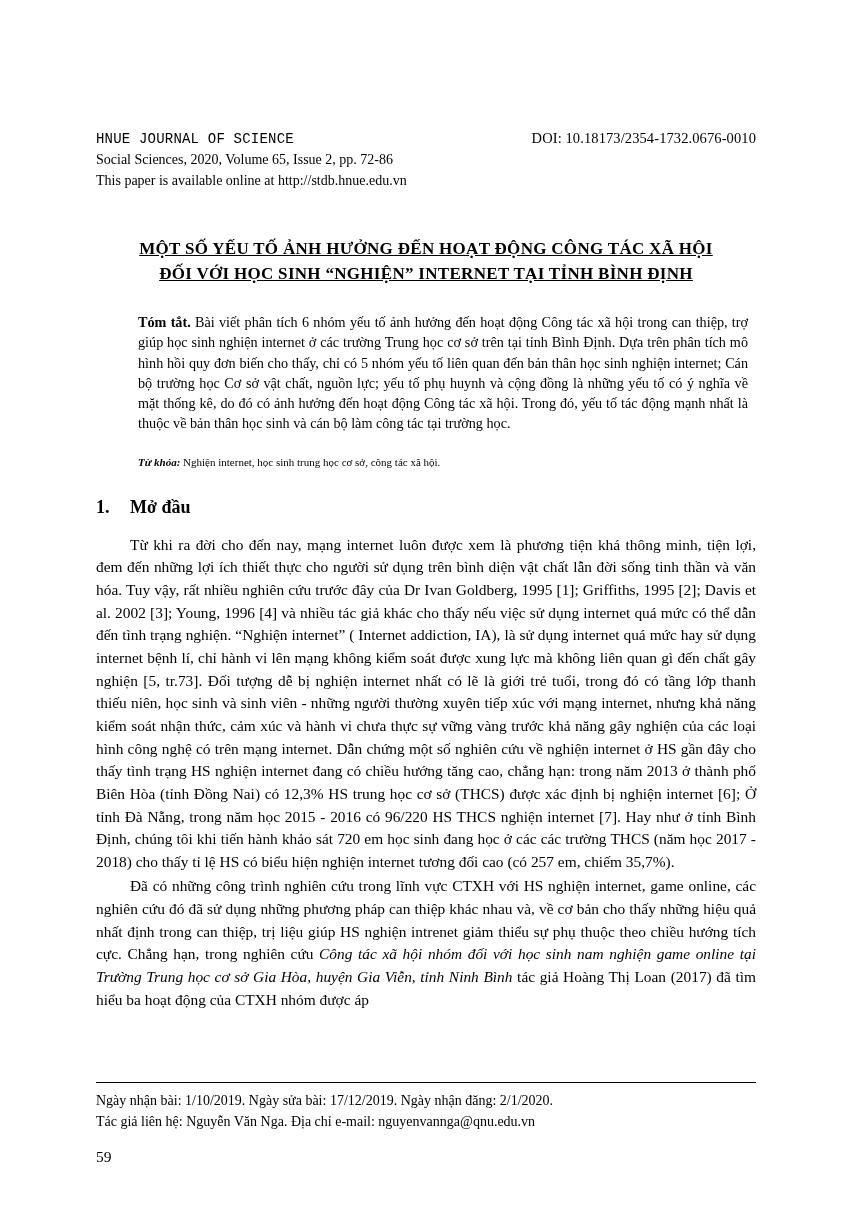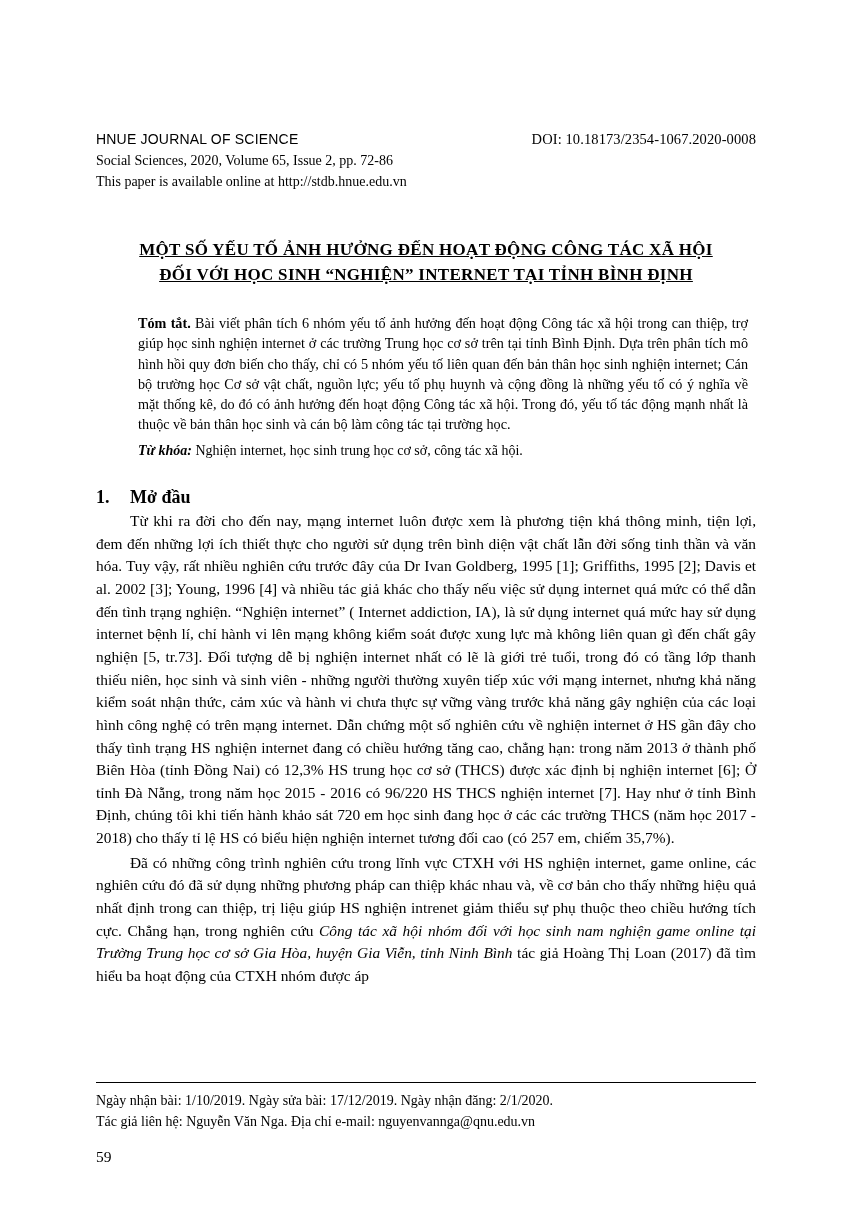--- a/index.html
+++ b/index.html
@@ -32,21 +32,21 @@
 
   
   .header-line1 {
     display: flex;
     justify-content: space-between;
     align-items: baseline;
     font-size: 14.5px;
     letter-spacing: 0.1px;
   }
   .journal-name {
-    font-family: Liberation Sans, sans-serif;
+    font-family: Liberation Mono, monospace;
     font-size: 14px;
     letter-spacing: 0.2px;
     margin-top: 23px;
   }
   .doi {
     font-family: "Liberation Serif", serif;
     font-size: 14.5px;
   }
   .header-line2, .header-line3 {
     font-size: 14px;
@@ -87,41 +87,41 @@
     margin-left: 42px;
     margin-right: 8px;
     font-size: 14.2px;
     line-height: 1.42;
     text-align: justify;
   }
   .abstract-label {
     font-weight: bold;
   }
   .keywords {
-    margin-top: 7px;
-    font-size: 14px;
+    margin-top: 22px;
+    font-size: 11px;
     text-align: justify;
   }
   .keywords-label {
     font-weight: bold;
     font-style: italic;
   }
 
   
   .section-head {
     margin-top: 26px;
     font-size: 18px;
     font-weight: bold;
     display: flex;
     gap: 18px;
   }
   .section-num { width: 16px; }
 
   .body-text {
-    margin-top: 2px;
+    margin-top: 16px;
     font-size: 15.4px;
     line-height: 1.47;
     text-align: justify;
   }
   .body-text p {
     margin: 0 0 0 0;
     text-indent: 34px;
   }
   .body-text p + p {
     margin-top: 2px;
@@ -153,21 +153,21 @@
 </style>
 </head>
 <body>
 
 <div class="page">
 
   <div class="content">
 
     <div class="header-line1">
       <span class="journal-name">HNUE JOURNAL OF SCIENCE</span>
-      <span class="doi">DOI: 10.18173/2354-1067.2020-0008</span>
+      <span class="doi">DOI: 10.18173/2354-1732.0676-0010</span>
     </div>
     <div class="header-line2">Social Sciences, 2020, Volume 65, Issue 2, pp. 72-86</div>
     <div class="header-line3">This paper is available online at http://stdb.hnue.edu.vn</div>
 
     <div class="title-block">
       <div class="title-line">MỘT SỐ YẾU TỐ ẢNH HƯỞNG ĐẾN HOẠT ĐỘNG CÔNG TÁC XÃ HỘI</div>
       <div class="title-line">ĐỐI VỚI HỌC SINH “NGHIỆN” INTERNET TẠI TỈNH BÌNH ĐỊNH</div>
     </div>
 
 

